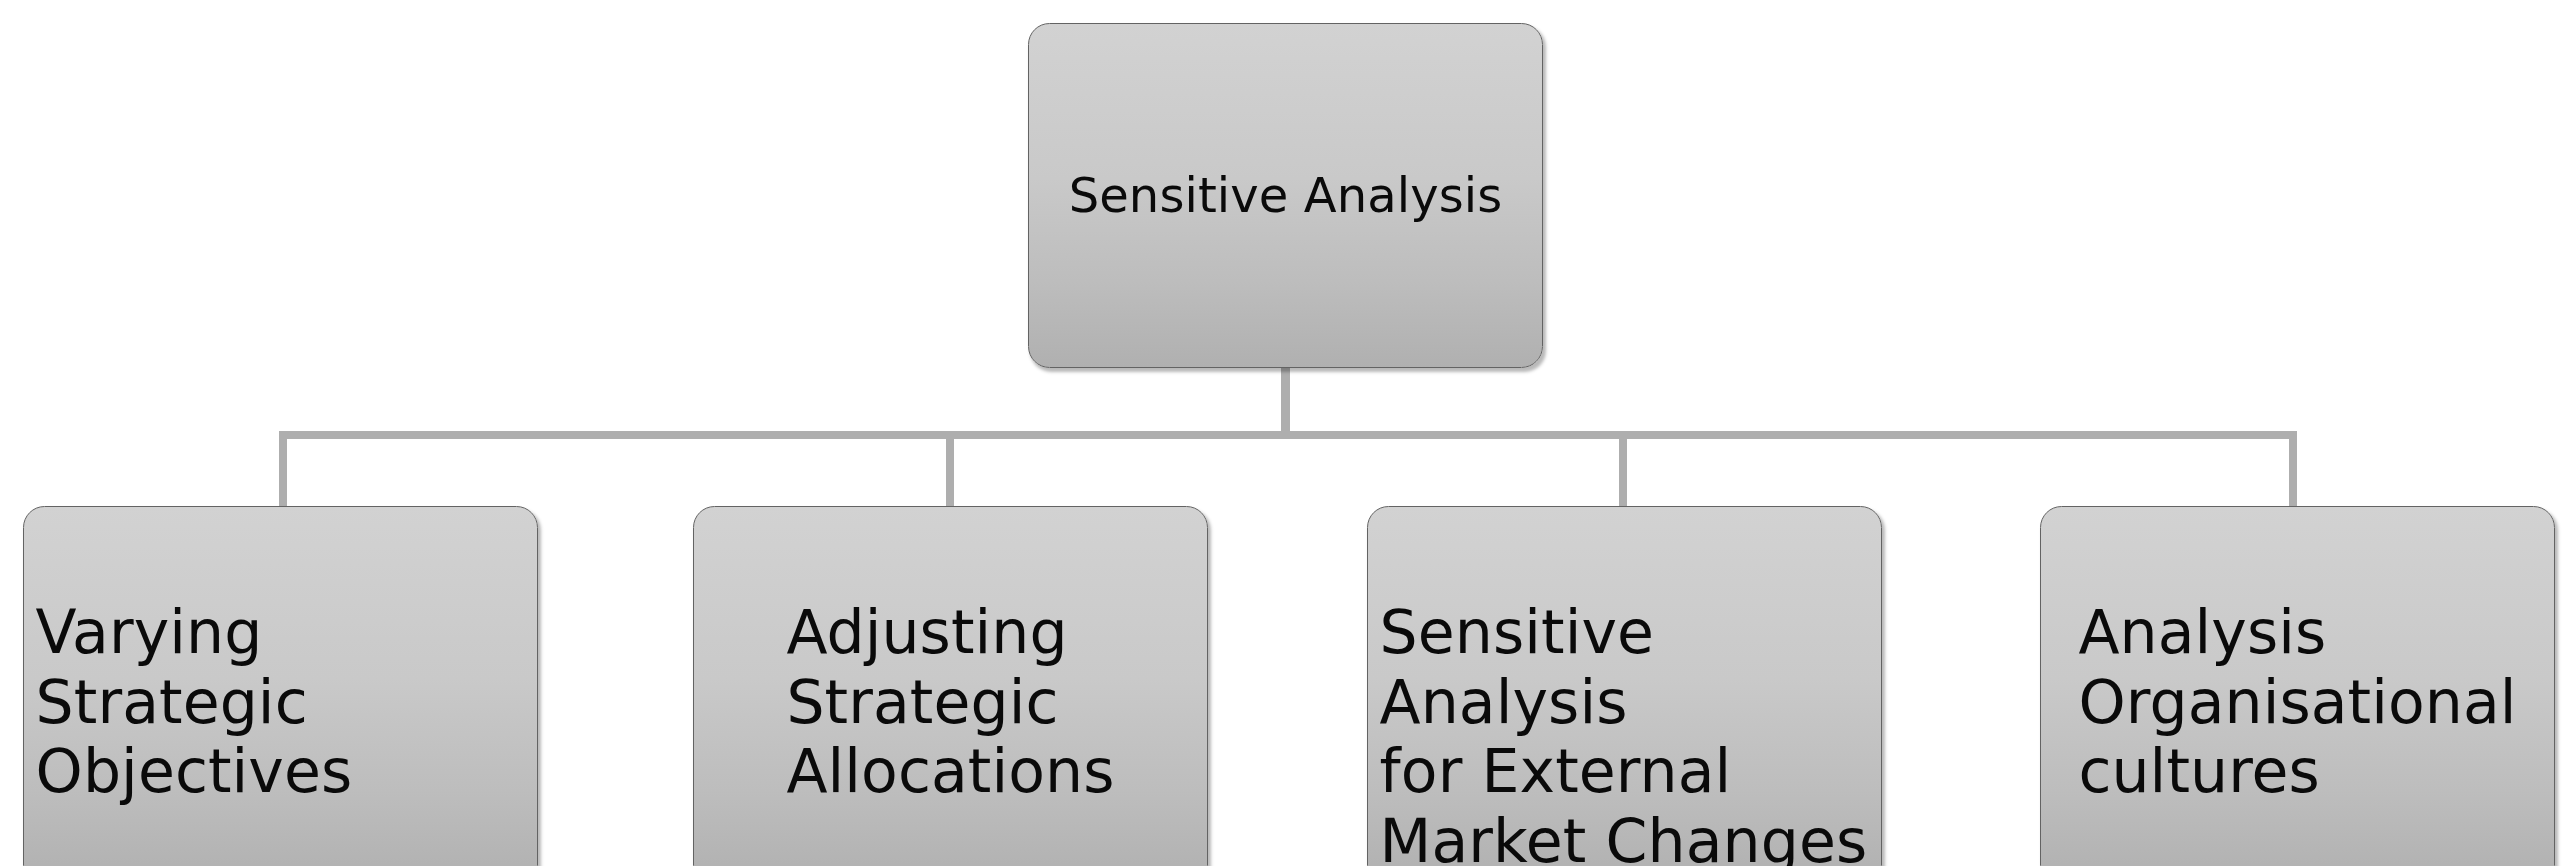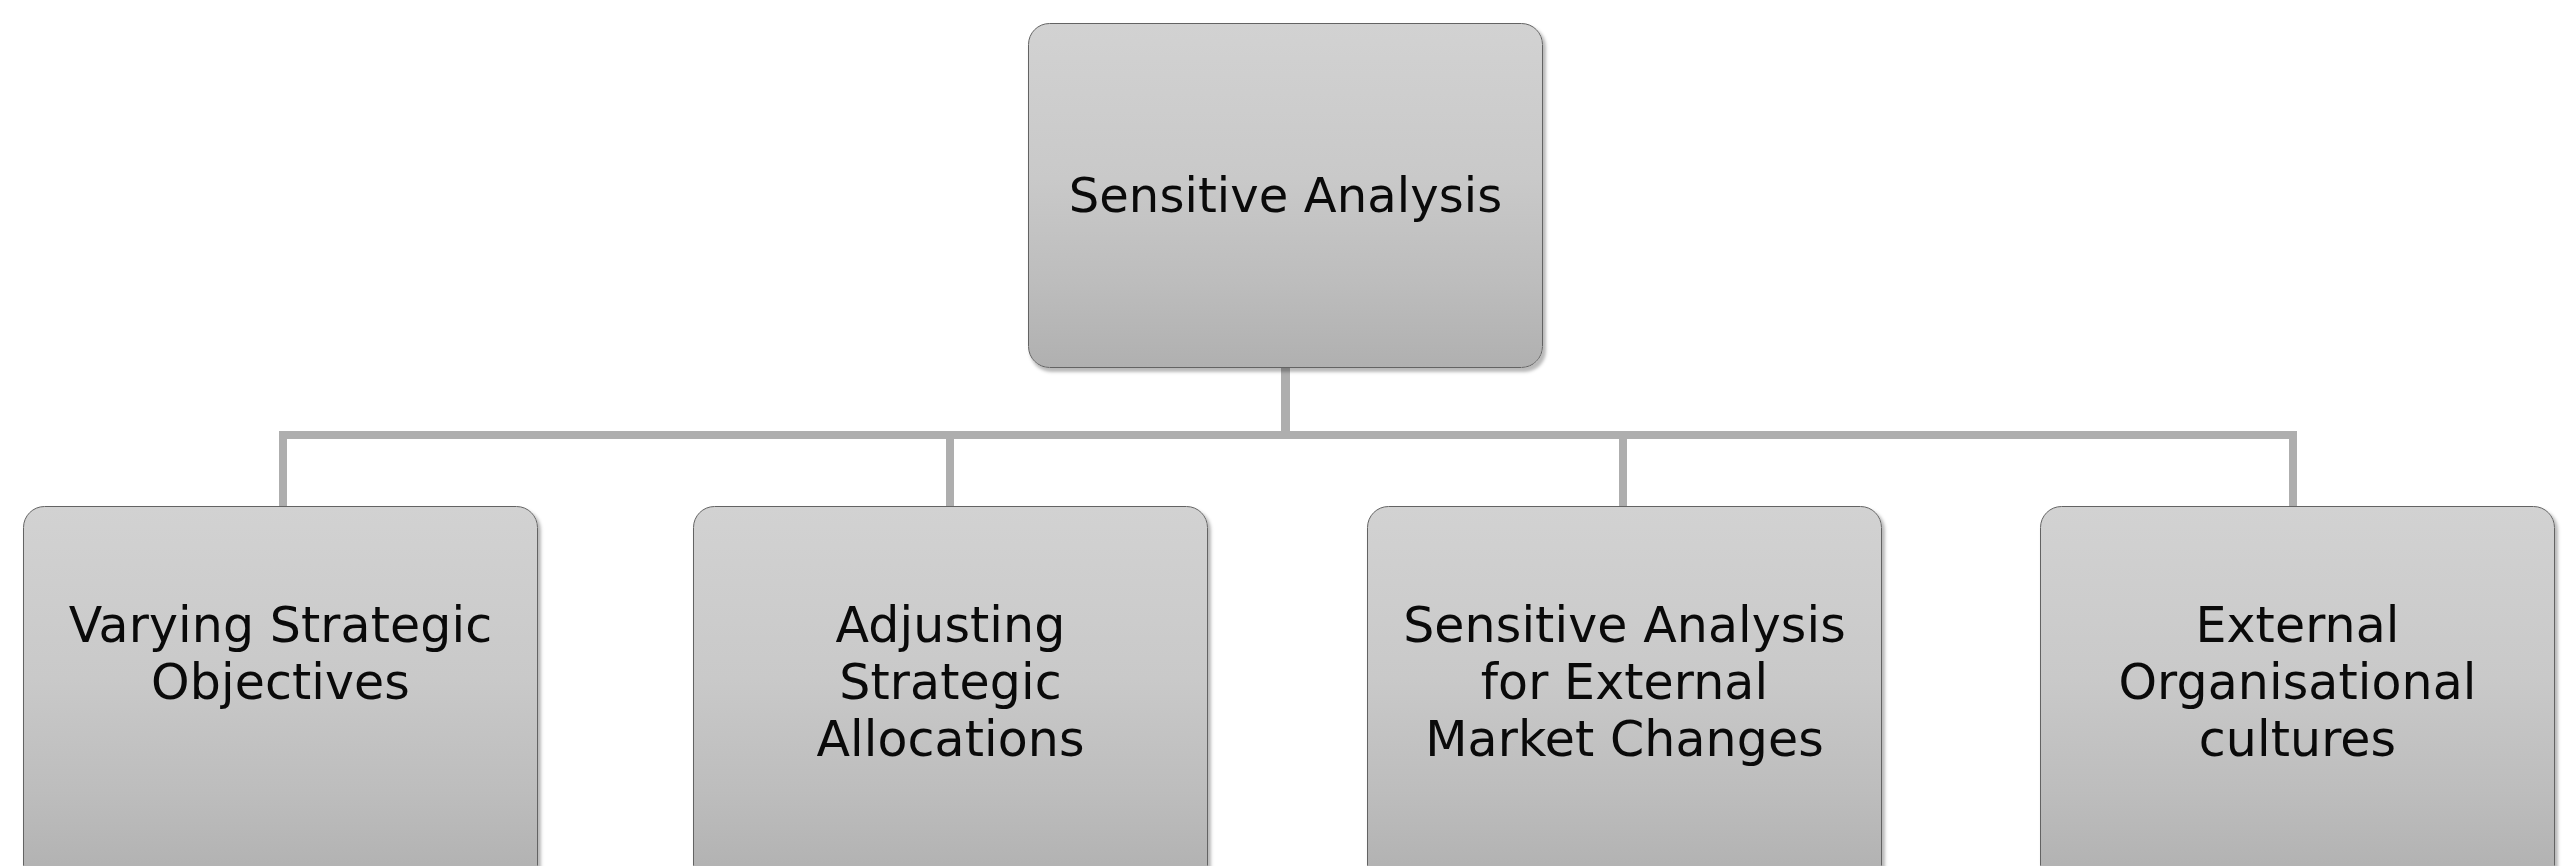--- a/index.html
+++ b/index.html
@@ -35,21 +35,20 @@
   .node {
     position: absolute;
     box-sizing: border-box;
     border: 1.7px solid #636363;
     border-radius: 21.5px;
     background: linear-gradient(to bottom, #d2d2d2 0%, #c9c9c9 45%, #bdbdbd 75%, #b0b0b0 100%);
     box-shadow: 2.5px 3.3px 3.3px rgba(0,0,0,0.28);
     display: flex;
     align-items: center;
     justify-content: center;
-    text-align: center;
     color: #0a0a0a;
   }
   .node-root {
     left: 1028px;
     top: 23px;
     width: 515px;
     height: 345px;
   }
   .node-label {
     display: block;
@@ -63,21 +62,21 @@
     font-size: 48px;
   }
   .node-child {
     top: 506px;
     width: 515px;
     height: 381px;
     align-items: flex-start;
     padding-top: 91px;
   }
   .node-child .node-label {
-    font-size: 49px;
+    font-size: 60px;
   }
   .child-1 { left: 23px; }
   .child-2 { left: 693px; }
   .child-3 { left: 1367px; }
   .child-4 { left: 2040px; }
 </style>
 </head>
 <body>
 
 <div id="canvas">
@@ -106,19 +105,19 @@
 Allocations</span>
   </div>
 
   <div class="node node-child child-3">
     <span class="node-label">Sensitive Analysis
 for External
 Market Changes</span>
   </div>
 
   <div class="node node-child child-4">
-    <span class="node-label">External
+    <span class="node-label">Analysis
 Organisational
 cultures</span>
   </div>
 
 </div>
 
 
 </body></html>

